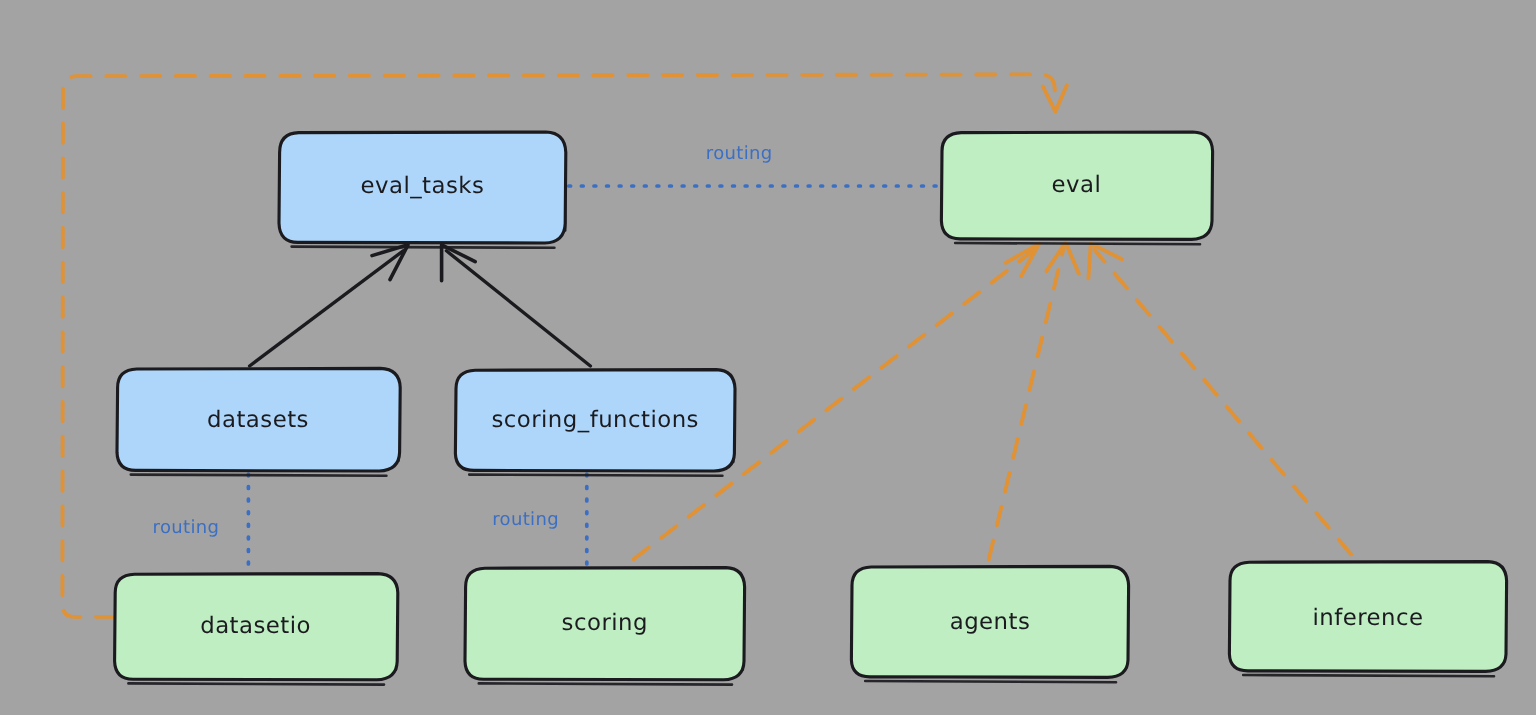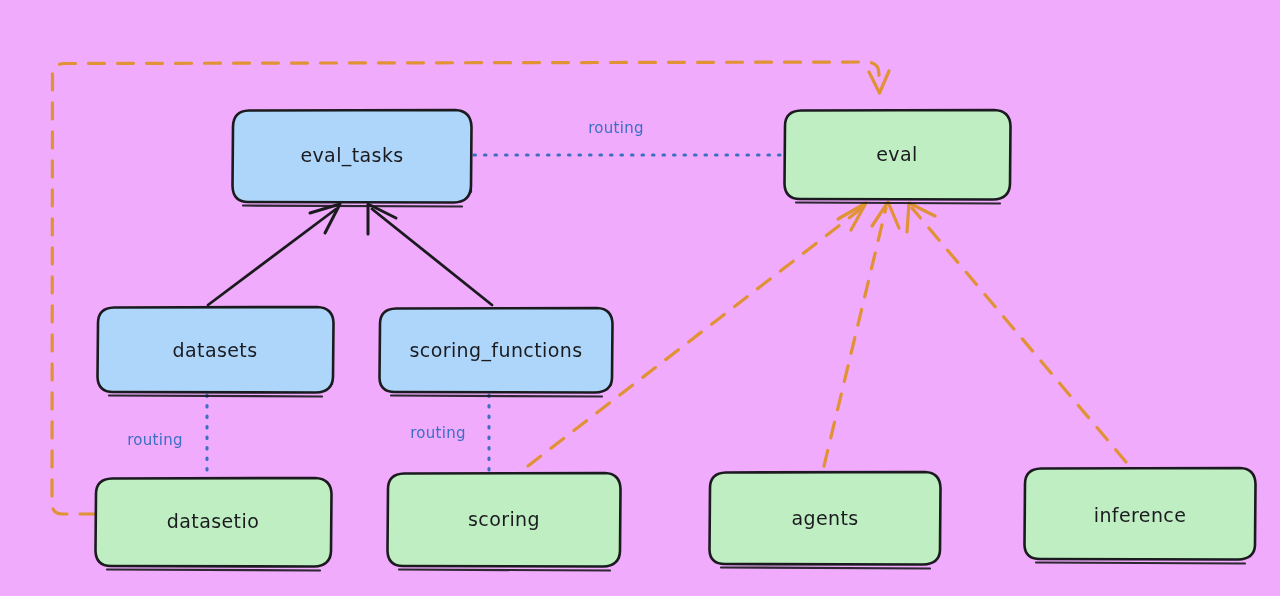--- a/index.html
+++ b/index.html
@@ -4,21 +4,21 @@
 <style>
   html, body {
     margin: 0;
     padding: 0;
     background: #ffffff;
   }
   #canvas {
     position: relative;
     width: 1280px;
     height: 596px;
-    background: #f0abfc;
+    background: #a3a3a3;
     overflow: hidden;
     font-family: "DejaVu Sans", sans-serif;
   }
   #diagram-svg {
     position: absolute;
     left: 0; top: 0;
     width: 1280px;
     height: 596px;
   }
   .node-label {

